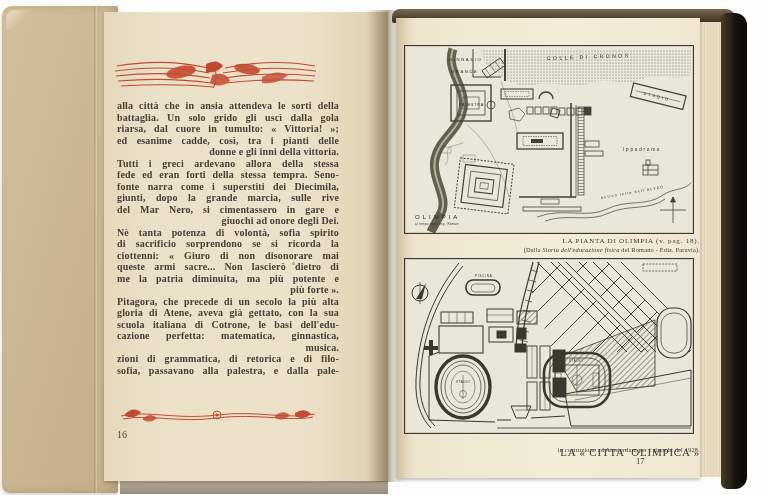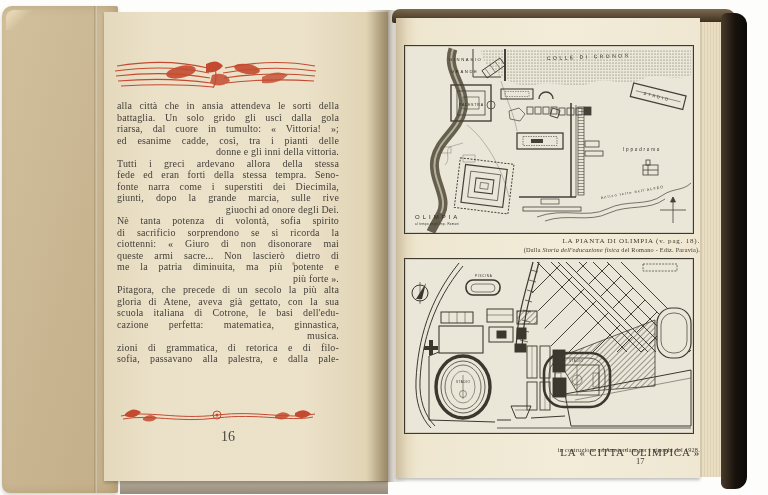--- a/index.html
+++ b/index.html
@@ -28,25 +28,25 @@
     background:linear-gradient(to right,#ddcfae 0%,#eee6cf 7%,#f2ecd9 55%,#efe7d2 100%);
     box-shadow:0 2px 3px rgba(0,0,0,.25);}
   #gutter{position:absolute;left:366px;top:10px;width:42px;height:472px;pointer-events:none;
     background:linear-gradient(to right,rgba(74,56,30,0) 0%,rgba(74,56,30,.42) 52%,rgba(74,56,30,.12) 70%,rgba(74,56,30,0) 100%);}
   .speck{position:absolute;width:3px;height:3px;border-radius:50%;background:#a98f62;opacity:.7;}
   
   #ornament-top{position:absolute;left:9px;top:44px;width:206px;height:40px;}
   #ornament-bottom{position:absolute;left:13px;top:392px;width:202px;height:22px;}
   #text-block{position:absolute;left:13px;top:88px;width:222px;color:#45403a;
     font-size:10px;letter-spacing:.15px;}
-  #text-block .line{height:11.5px;line-height:11.5px;overflow:hidden;}
+  #text-block .line{height:11.5px;line-height:11.5px;overflow:hidden;font-weight:bold;}
   #text-block .just{text-align:justify;text-align-last:justify;text-justify:inter-word;}
   #text-block .center{text-align:right;}
-  #page-num-left{position:absolute;left:13px;top:417px;width:222px;text-align:center;
-    color:#4a443c;font-size:14px;}
+  #page-num-left{position:absolute;left:13px;top:417px;width:222px;
+    color:#4a443c;font-size:10px;}
   
   .map-frame{position:absolute;left:8px;width:288px;background:#eae6d8;border:1px solid #3e3a31;
     box-shadow:inset 0 0 0 1px rgba(62,58,49,.15);}
   #map1{top:27px;height:187px;}
   #map2{top:240px;height:174px;}
   .caption{position:absolute;left:0;width:304px;text-align:right;color:#3f3a32;}
   #caption1-l1{top:219px;font-size:7px;letter-spacing:.8px;}
   #caption1-l2{top:228px;font-size:6.3px;letter-spacing:.2px;}
   #caption2-l1{top:428px;font-size:11px;letter-spacing:.8px;}
   #caption2-l2{top:428px;font-size:6.3px;letter-spacing:.2px;}
@@ -100,20 +100,21 @@
           <div class="line just">battaglia. Un solo grido gli uscì dalla gola</div>
           <div class="line just">riarsa, dal cuore in tumulto: « Vittoria! »;</div>
           <div class="line just">ed esanime cadde, così, tra i pianti delle</div>
           <div class="line center">donne e gli inni della vittoria.</div>
         </div>
         <div>
           <div class="line just">Tutti i greci ardevano allora della stessa</div>
           <div class="line just">fede ed eran forti della stessa tempra. Seno-</div>
           <div class="line just">fonte narra come i superstiti dei Diecimila,</div>
           <div class="line just">giunti, dopo la grande marcia, sulle rive</div>
+          <div class="line just">del Mar Nero, si cimentassero in gare e</div>
           <div class="line center">giuochi ad onore degli Dei.</div>
         </div>
         <div>
           <div class="line just">Nè tanta potenza di volontà, sofia spirito</div>
           <div class="line just">di sacrificio sorprendono se si ricorda la</div>
           <div class="line just">ciottenni: « Giuro di non disonorare mai</div>
           <div class="line just">queste armi sacre... Non lascierò dietro di</div>
           <div class="line just">me la patria diminuita, ma più potente e</div>
           <div class="line center">più forte ».</div>
         </div>

